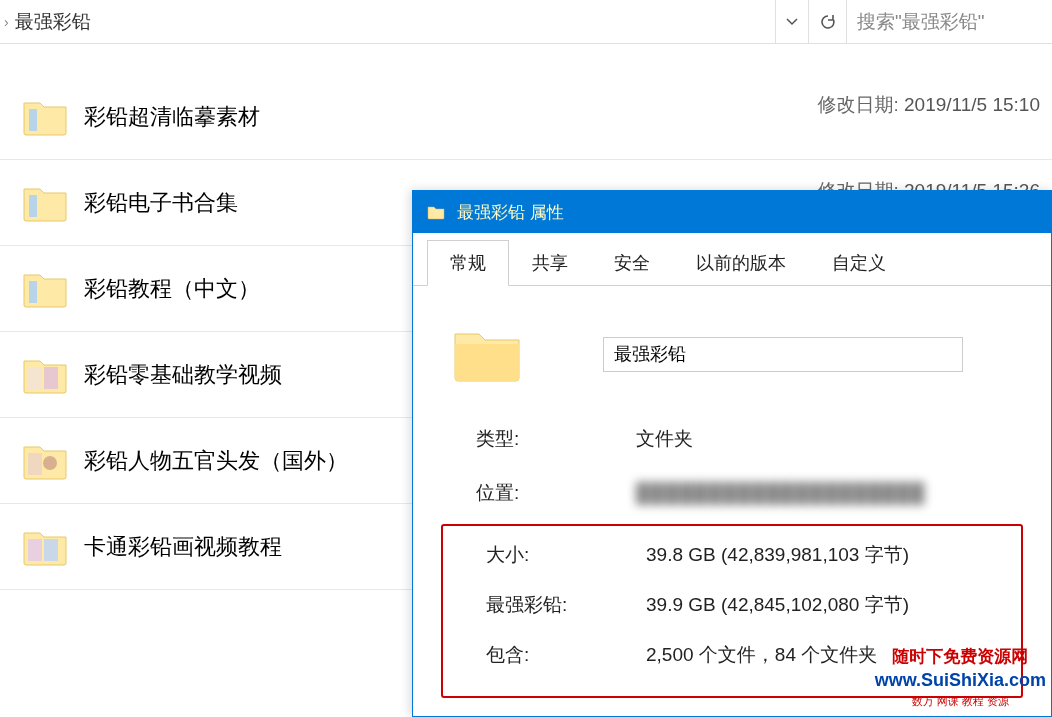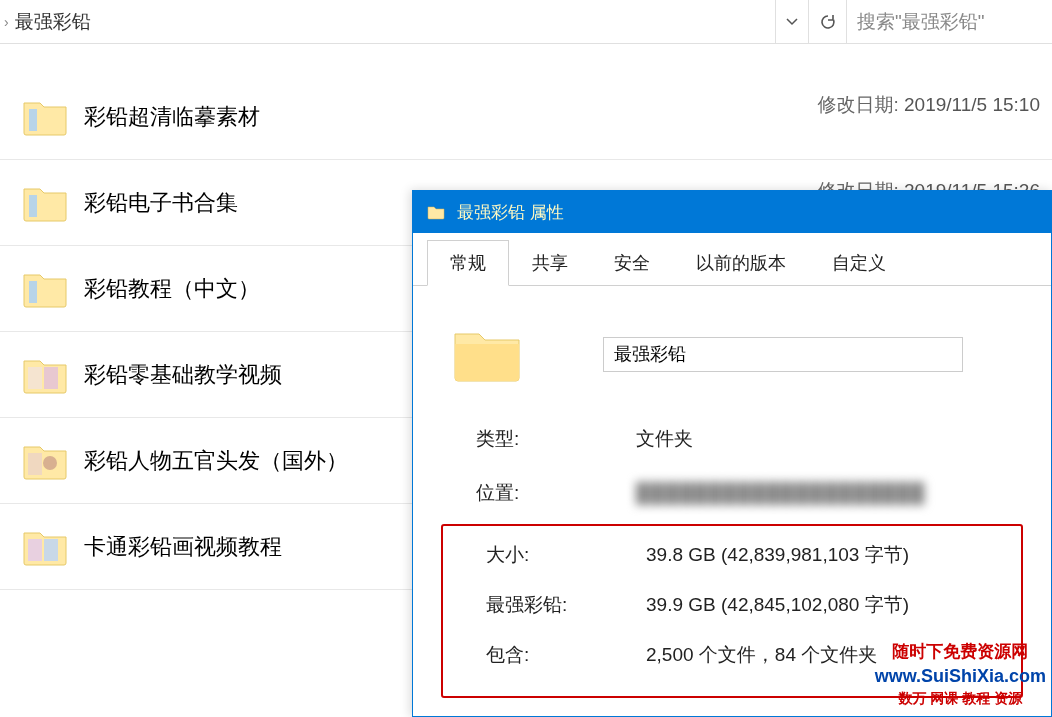--- a/index.html
+++ b/index.html
@@ -185,21 +185,21 @@
       position: absolute;
       right: 6px;
       bottom: 8px;
       text-align: center;
       font-size: 15px;
       line-height: 1.4;
       z-index: 100;
     }
     .wm-line1 { color: #c00; font-weight: bold; font-size: 17px; }
     .wm-line2 { color: #0044aa; font-weight: bold; font-size: 18px; }
-    .wm-line3 { color: #c00; font-weight: bold; font-size: 14px; }
+    .wm-line3 { color: #c00; font-weight: normal; font-size: 11px; }
   </style>
 </head>
 <body>
 
 <div class="address-bar">
   <div class="breadcrumb">
     <span class="chevron-right">›</span>
     <span>最强彩铅</span>
   </div>
   <div class="addr-controls">

